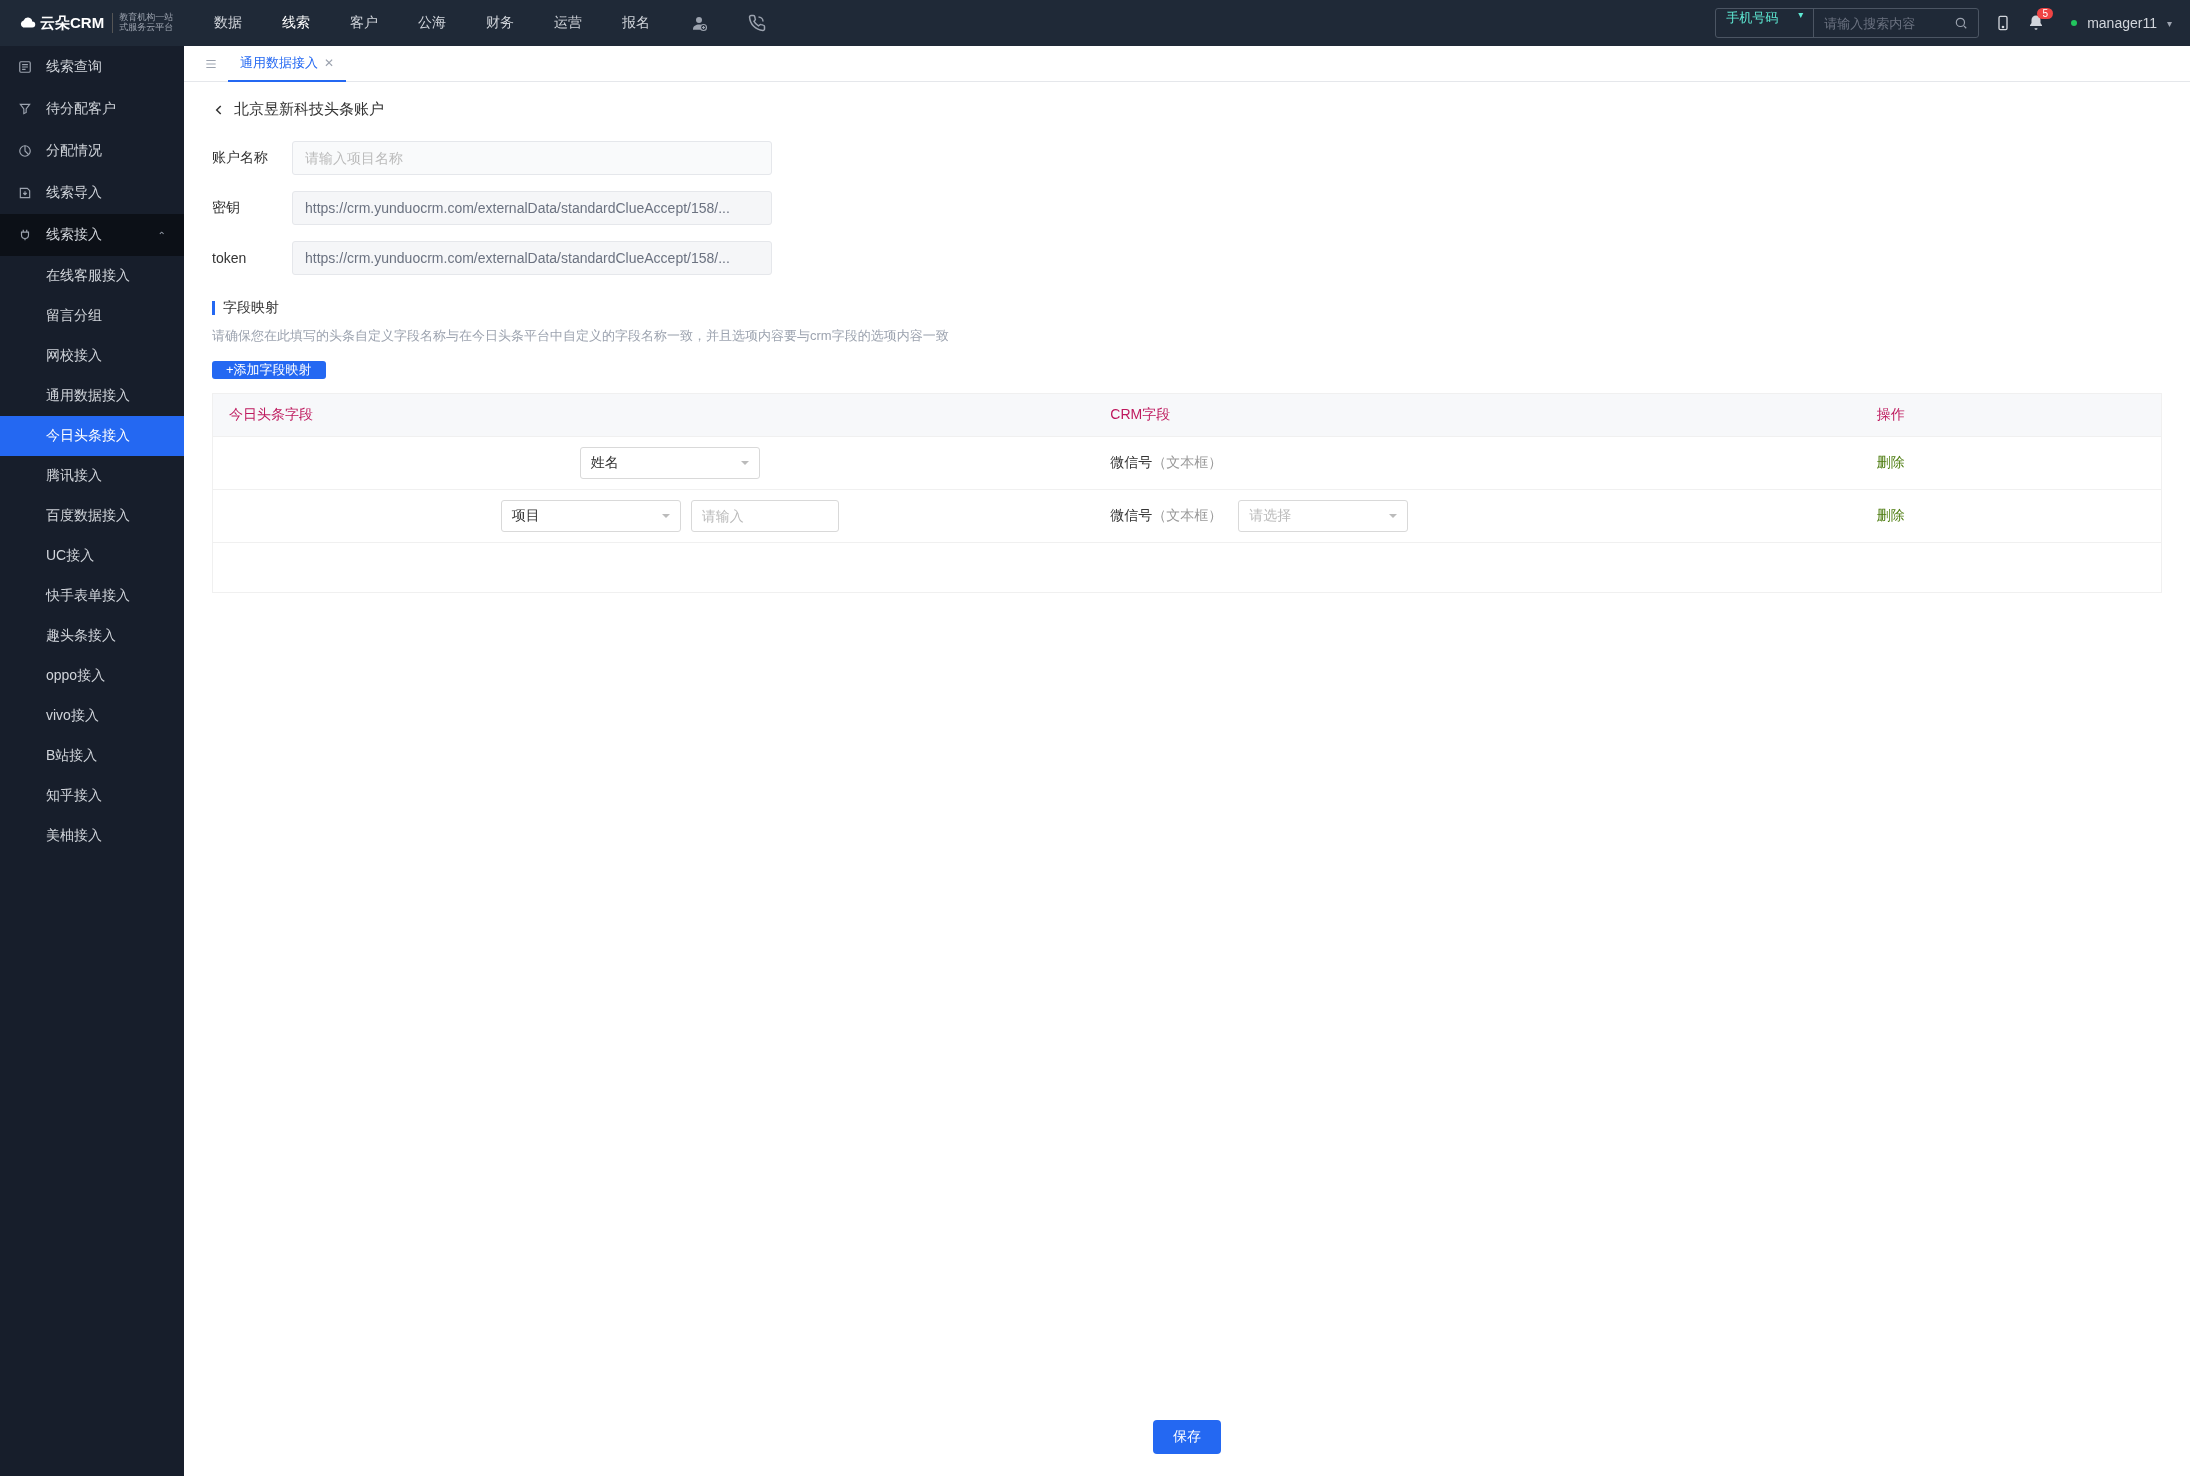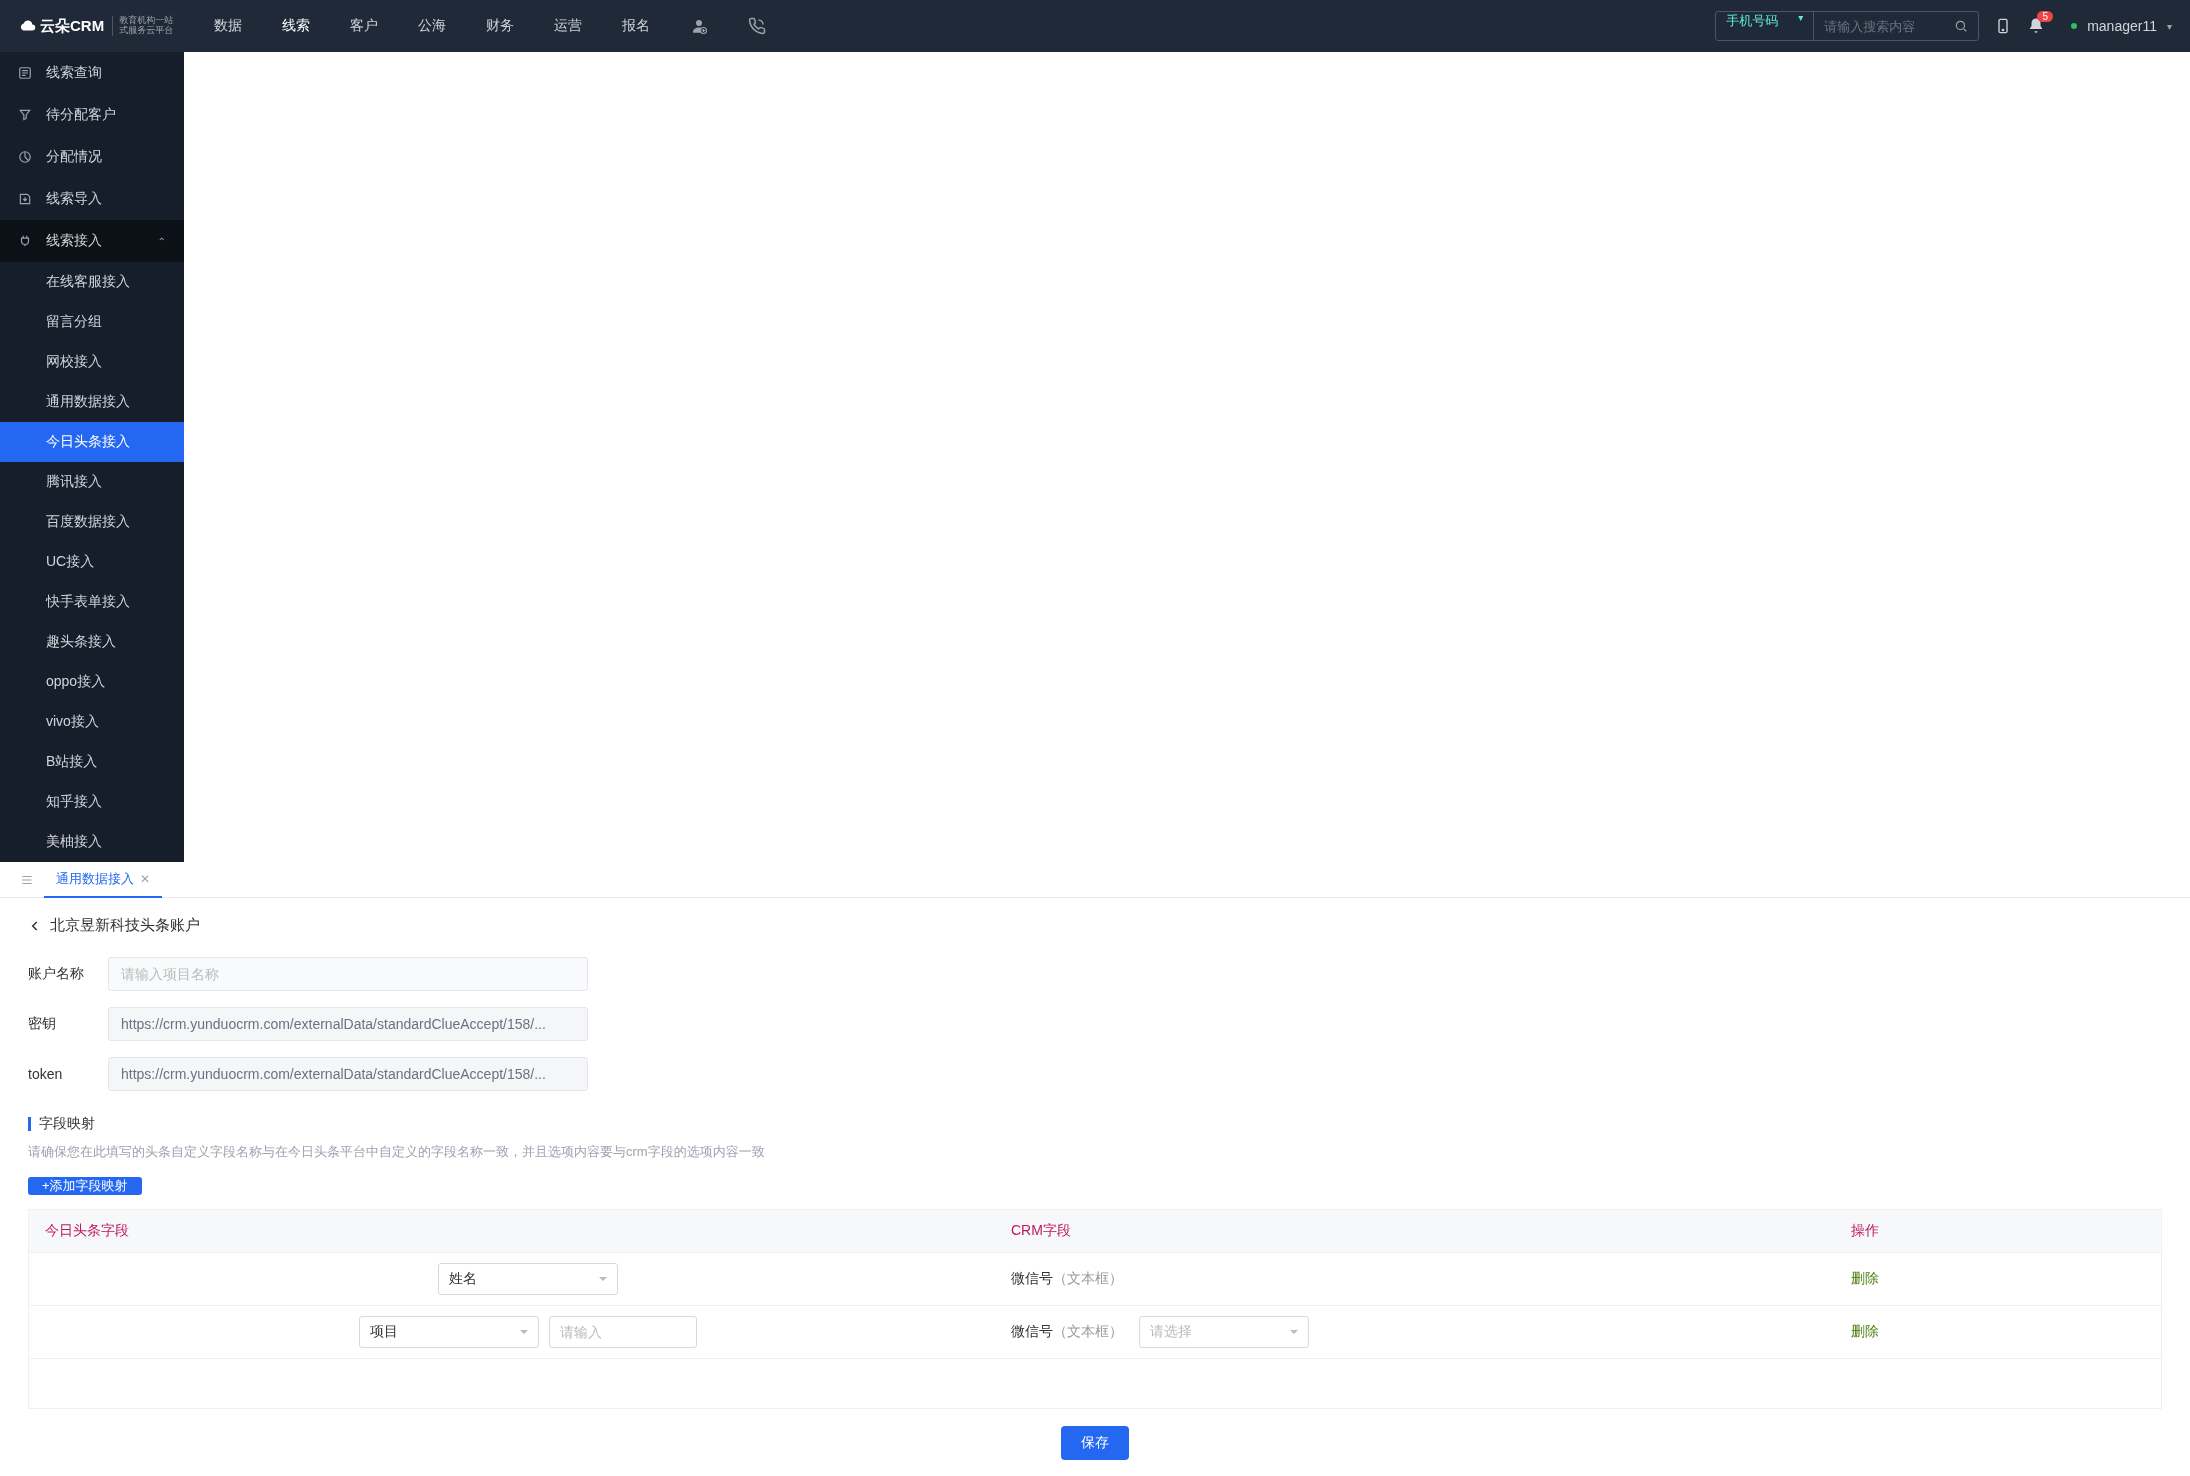--- a/index.html
+++ b/index.html
@@ -1,39 +1,39 @@
 <!DOCTYPE html>
 <html><head>
 <meta charset="utf-8">
 <style>
 * { margin: 0; padding: 0; box-sizing: border-box; }
 body { font-family: -apple-system, BlinkMacSystemFont, "PingFang SC", "Microsoft YaHei", sans-serif; font-size: 14px; color: #333; background: #fff; }
 
 
-.top-header { height: 52px; background: #1f2937; display: flex; align-items: center; padding: 0 18px; color: #fff; }
+.top-header { height: 46px; background: #1f2937; display: flex; align-items: center; padding: 0 18px; color: #fff; }
 .logo-area { display: flex; align-items: center; gap: 8px; width: 166px; }
 .logo-img { display: flex; align-items: center; gap: 4px; }
 .logo-text { font-size: 15px; font-weight: bold; color: #fff; }
 .logo-sub { font-size: 9px; color: #9ca3af; line-height: 1.1; border-left: 1px solid #555; padding-left: 6px; }
 .top-nav { display: flex; align-items: center; gap: 0; margin-left: 10px; }
 .top-nav-item { padding: 0 20px; height: 46px; display: flex; align-items: center; color: #d1d5db; font-size: 14px; cursor: pointer; }
 .top-nav-item.active { color: #fff; font-weight: 500; }
 .top-header-right { margin-left: auto; display: flex; align-items: center; gap: 16px; }
 .search-box { display: flex; align-items: center; background: #1f2937; border: 1px solid #4b5563; border-radius: 3px; height: 30px; }
 .search-select { padding: 0 10px; color: #5eead4; border-right: 1px solid #4b5563; height: 100%; display: flex; align-items: flex-start; gap: 20px; font-size: 13px; }
 .search-input { background: transparent; border: none; outline: none; color: #fff; padding: 0 10px; width: 130px; font-size: 13px; }
 .search-input::placeholder { color: #6b7280; }
 .search-btn { padding: 0 10px; cursor: pointer; color: #9ca3af; }
 .header-icon { color: #d1d5db; cursor: pointer; position: relative; font-size: 16px; }
 .badge { position: absolute; top: -6px; right: -8px; background: #ef4444; color: #fff; border-radius: 10px; padding: 0 5px; font-size: 10px; min-width: 16px; text-align: center; }
 .user-menu { display: flex; align-items: center; gap: 10px; color: #d1d5db; cursor: pointer; padding-left: 10px; }
 .status-dot { width: 6px; height: 6px; border-radius: 50%; background: #22c55e; }
 
 
-.layout { display: flex; height: calc(100vh - 46px); flex-direction: column; }
+.layout { display: flex; height: calc(100vh - 46px); }
 .sidebar { width: 184px; background: #171e2b; color: #fff; overflow-y: auto; }
 .sidebar-item { padding: 12px 18px; display: flex; align-items: center; gap: 12px; color: #d1d5db; cursor: pointer; font-size: 14px; }
 .sidebar-item.expanded { background: #0c1017; }
 .sidebar-item .icon { width: 16px; text-align: center; color: #9ca3af; }
 .sidebar-item .chevron { margin-left: auto; font-size: 10px; color: #9ca3af; }
 .sidebar-subitem { padding: 11px 18px 11px 46px; color: #d1d5db; cursor: pointer; font-size: 14px; }
 .sidebar-subitem.active { background: #2468f2; color: #fff; }
 
 
 .main { flex: 1; background: #fff; display: flex; flex-direction: column; overflow: hidden; }

